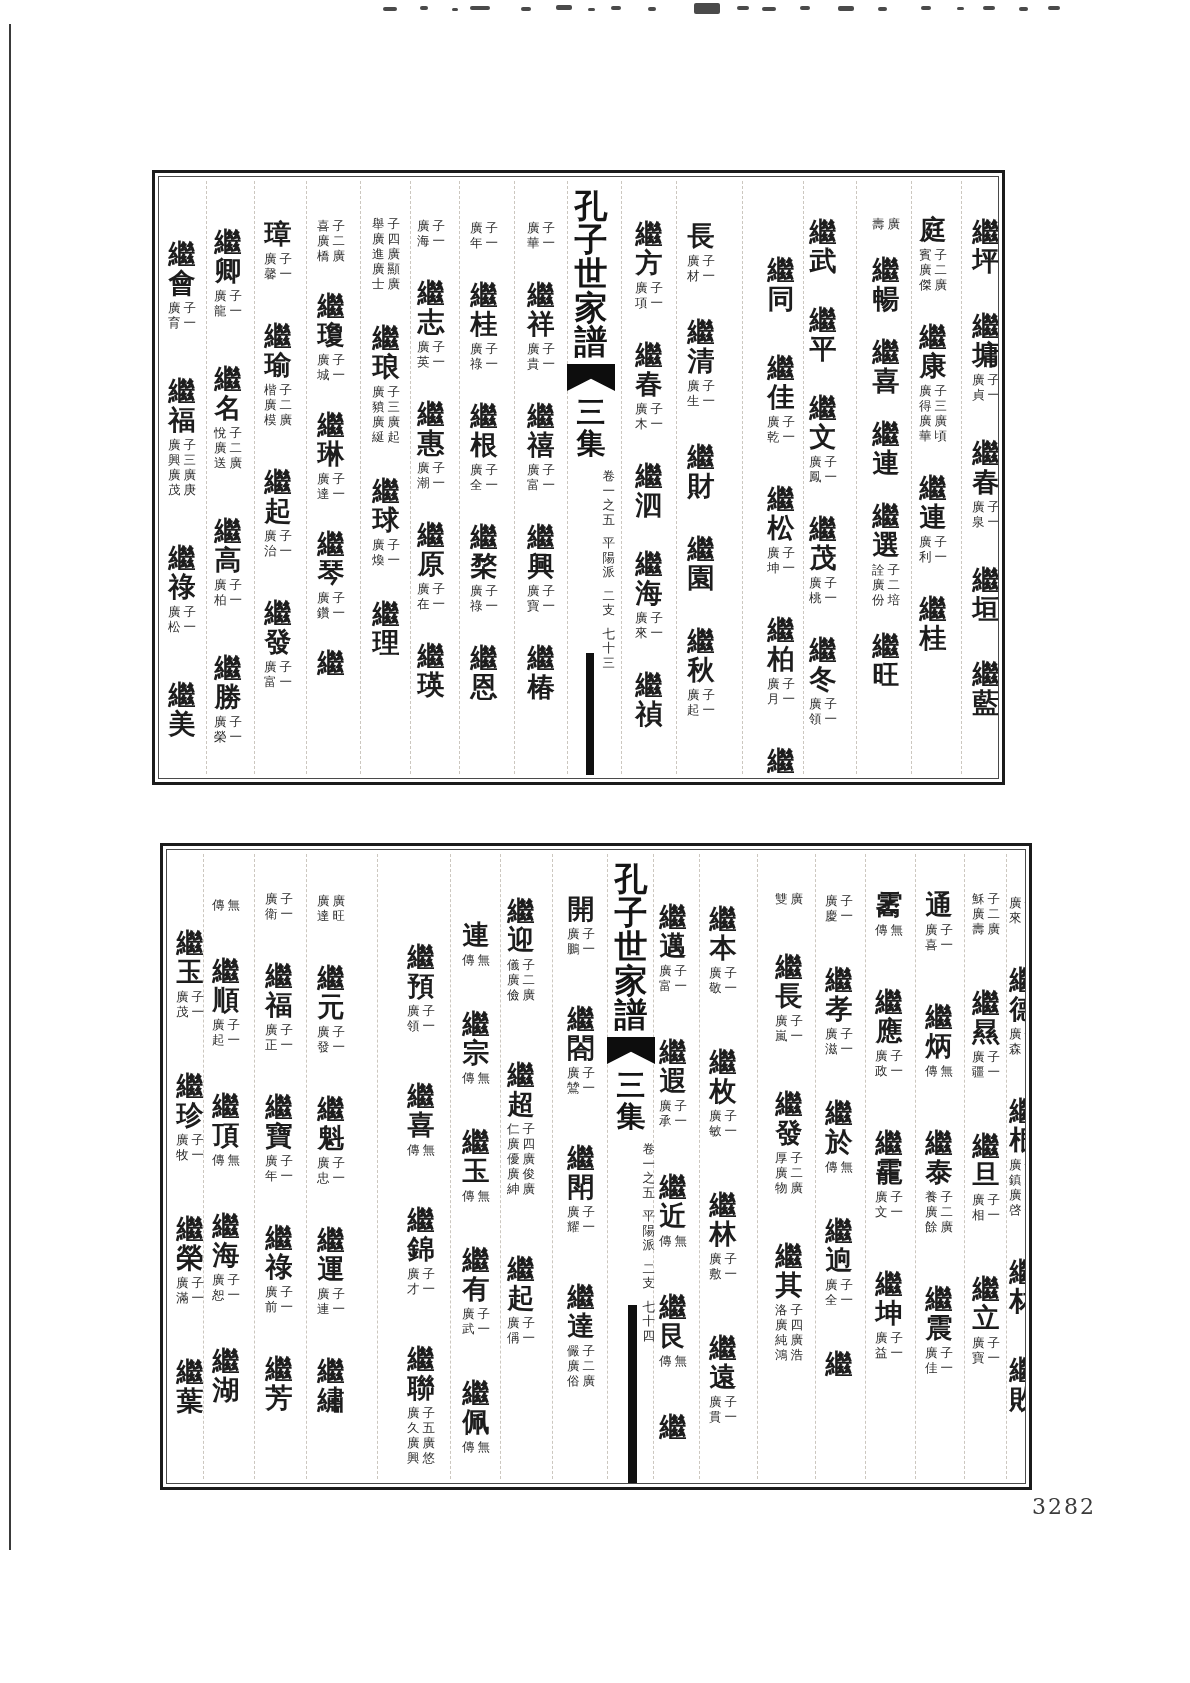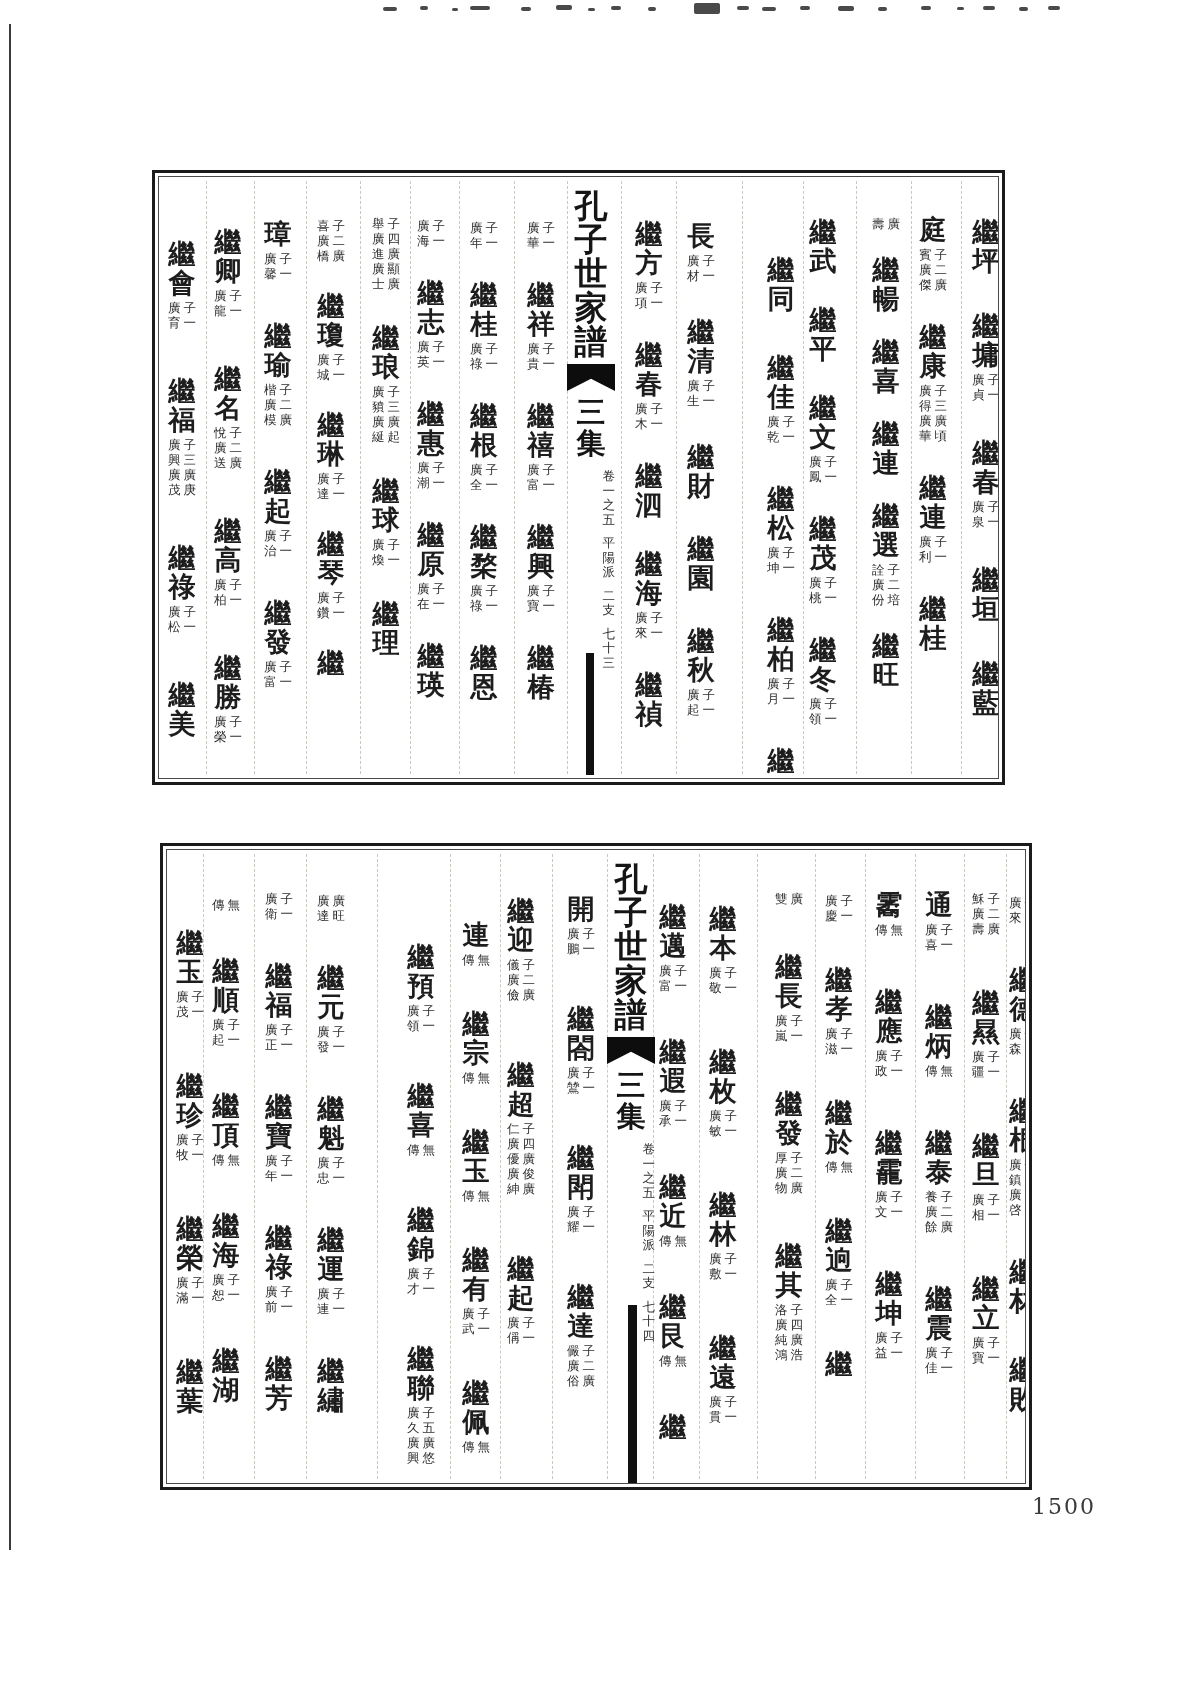--- a/index.html
+++ b/index.html
@@ -1901,14 +1901,14 @@
             <div class="tgap"></div>
             <div class="tsch">七</div>
             <div class="tsch">十</div>
             <div class="tsch">四</div>
           </div>
         </div>
         <div class="black-bar" style="left: 461px; top: 455px; width: 9px; height: 186px;"></div>
       </div>
   </div>
 
-  <div id="page-num">1500</div>
+  <div id="page-num">3282</div>
 </div>
 
 </body></html>

